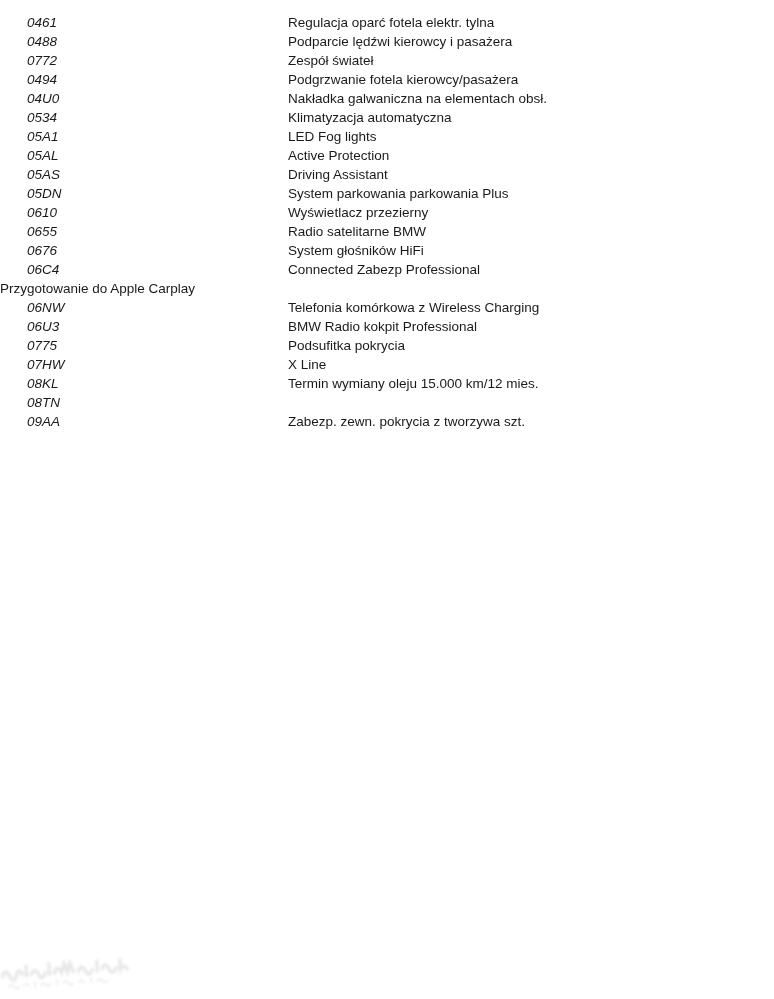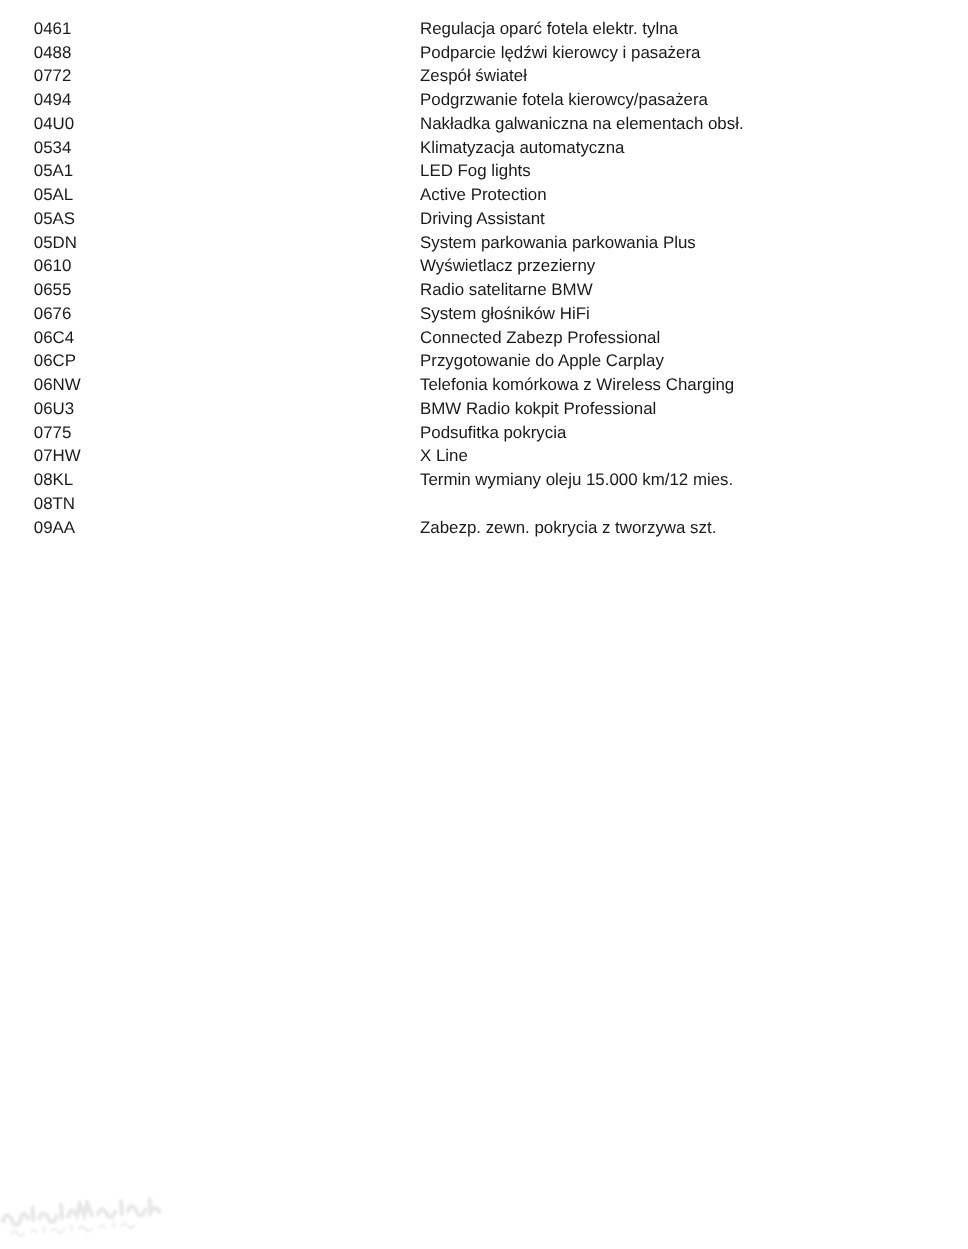--- a/index.html
+++ b/index.html
@@ -26,25 +26,25 @@
     height: 19px;
     line-height: 19px;
     font-size: 13.5px;
     white-space: nowrap;
   }
   .option-code {
     display: inline-block;
     margin-left: 27px;
     width: 261px;       
     flex: 0 0 261px;
+    font-style: italic;
   }
   .option-desc {
     display: inline-block;
     flex: 1 1 auto;
-    margin-left: 48px;
   }
   .watermark {
     position: absolute;
     left: 0px;
     bottom: 2px;
     width: 150px;
     height: 42px;
     transform: rotate(-4deg);
     transform-origin: left bottom;
     opacity: 0.85;
@@ -119,21 +119,20 @@
     <span class="option-code">0676</span>
     <span class="option-desc">System głośników HiFi</span>
   </div>
 
   <div class="option-row">
     <span class="option-code">06C4</span>
     <span class="option-desc">Connected Zabezp Professional</span>
   </div>
 
   <div class="option-row">
-    <span class="option-code">06CP</span>
     <span class="option-desc">Przygotowanie do Apple Carplay</span>
   </div>
 
   <div class="option-row">
     <span class="option-code">06NW</span>
     <span class="option-desc">Telefonia komórkowa z Wireless Charging</span>
   </div>
 
   <div class="option-row">
     <span class="option-code">06U3</span>

